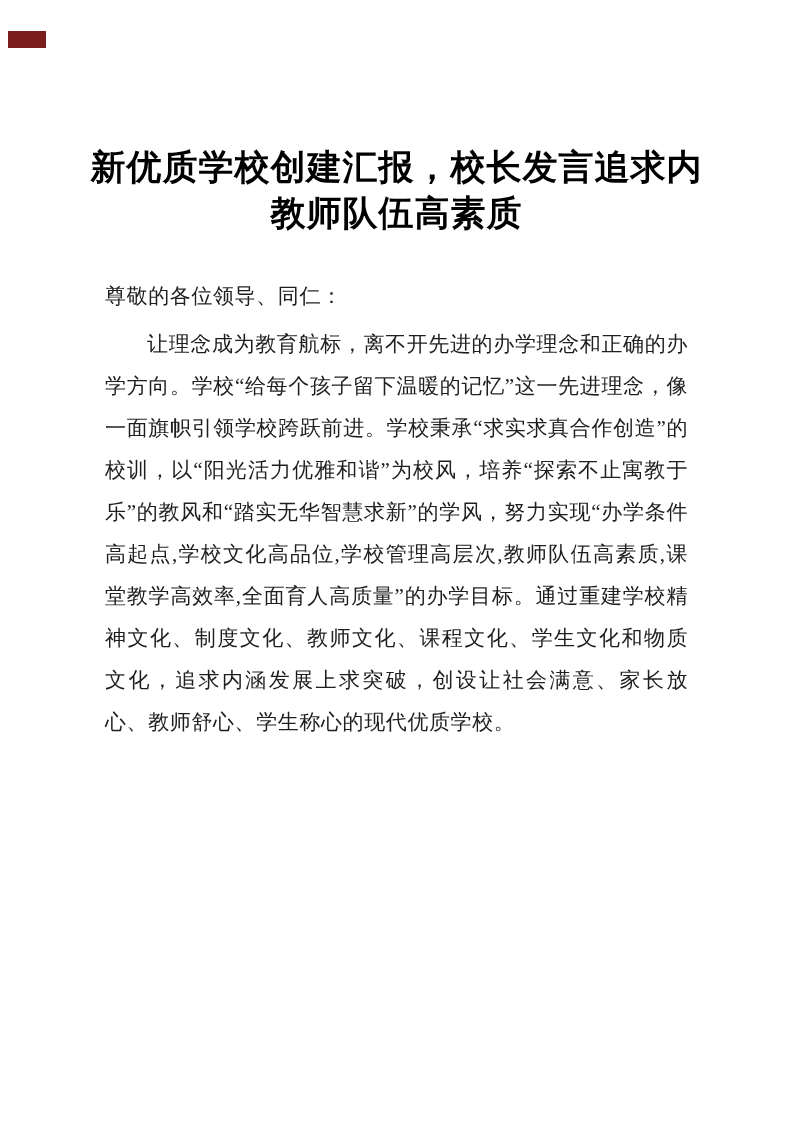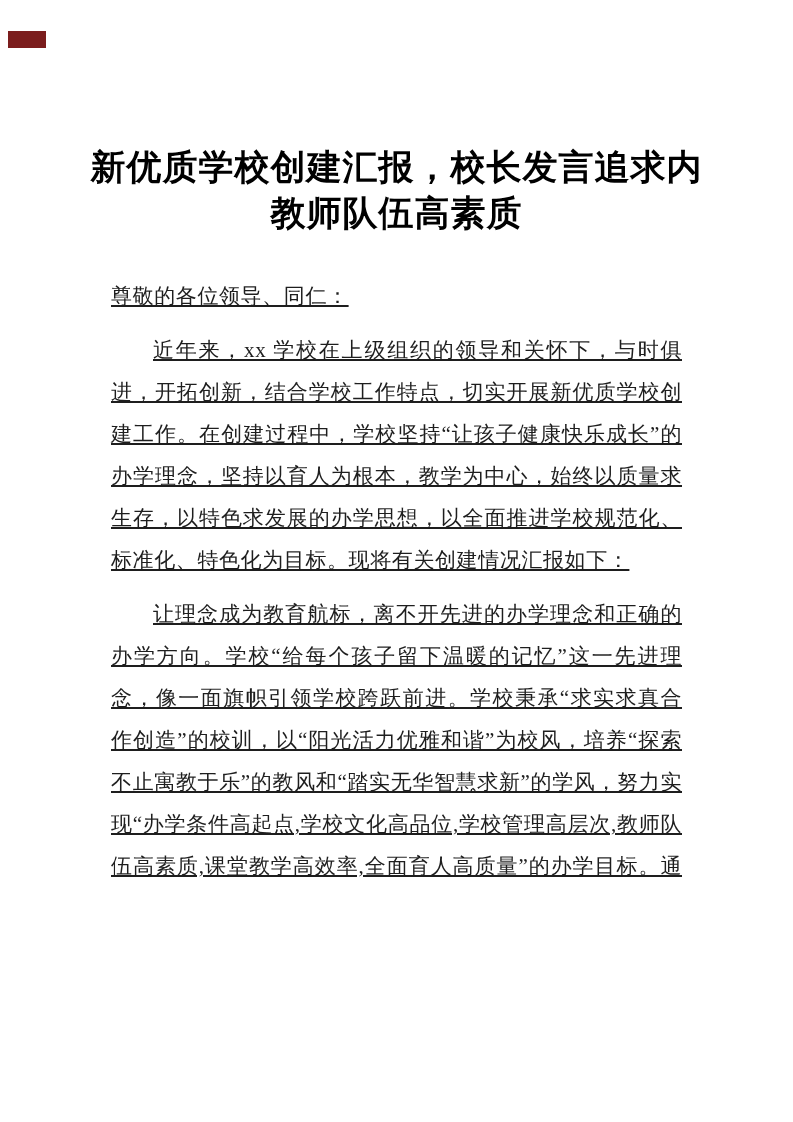--- a/index.html
+++ b/index.html
@@ -45,22 +45,21 @@
   .doc-body {
     margin: 38px 99px 0 99px;
     width: 595px;
     font-size: 21px;
     line-height: 42px;
     color: #1e1e1e;
     letter-spacing: 0.6px;
     text-align: justify;
   }
   .doc-body p {
-    margin: 12px;
-    text-decoration: underline;
+    margin: 6px;
   }
   .doc-body p.indent {
     text-indent: 2em;
   }
 </style>
 </head>
 <body>
 
 <div class="page">
 
@@ -68,17 +67,16 @@
 
   <div class="corner-mark bottom" style="background: rgb(123, 29, 29);"></div>
 
   <h1 class="doc-title">
     <span class="title-line">新优质学校创建汇报，校长发言追求内</span>
     <span class="title-line">教师队伍高素质</span>
   </h1>
 
   <div class="doc-body">
     <p class="salutation">尊敬的各位领导、同仁：</p>
-    <p class="para indent">近年来，xx 学校在上级组织的领导和关怀下，与时俱进，开拓创新，结合学校工作特点，切实开展新优质学校创建工作。在创建过程中，学校坚持“让孩子健康快乐成长”的办学理念，坚持以育人为根本，教学为中心，始终以质量求生存，以特色求发展的办学思想，以全面推进学校规范化、标准化、特色化为目标。现将有关创建情况汇报如下：</p>
     <p class="para indent">让理念成为教育航标，离不开先进的办学理念和正确的办学方向。学校“给每个孩子留下温暖的记忆”这一先进理念，像一面旗帜引领学校跨跃前进。学校秉承“求实求真合作创造”的校训，以“阳光活力优雅和谐”为校风，培养“探索不止寓教于乐”的教风和“踏实无华智慧求新”的学风，努力实现“办学条件高起点,学校文化高品位,学校管理高层次,教师队伍高素质,课堂教学高效率,全面育人高质量”的办学目标。通过重建学校精神文化、制度文化、教师文化、课程文化、学生文化和物质文化，追求内涵发展上求突破，创设让社会满意、家长放心、教师舒心、学生称心的现代优质学校。</p>
   </div>
 
 </div>
 
 </body></html>

